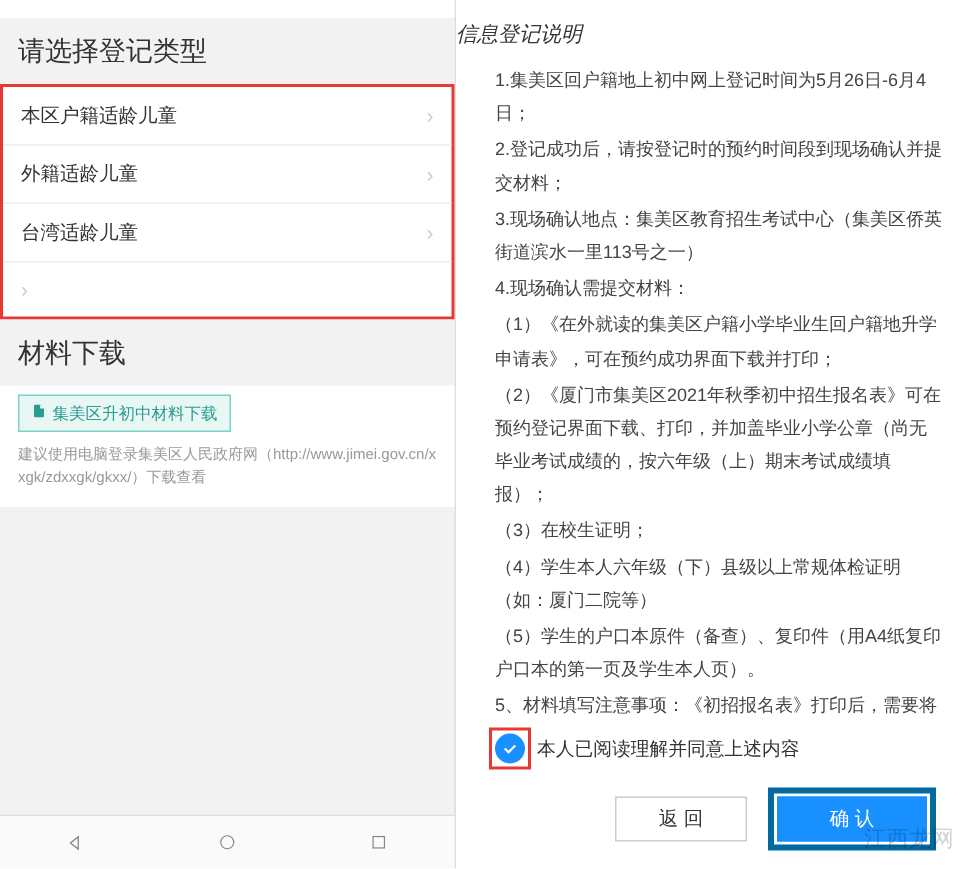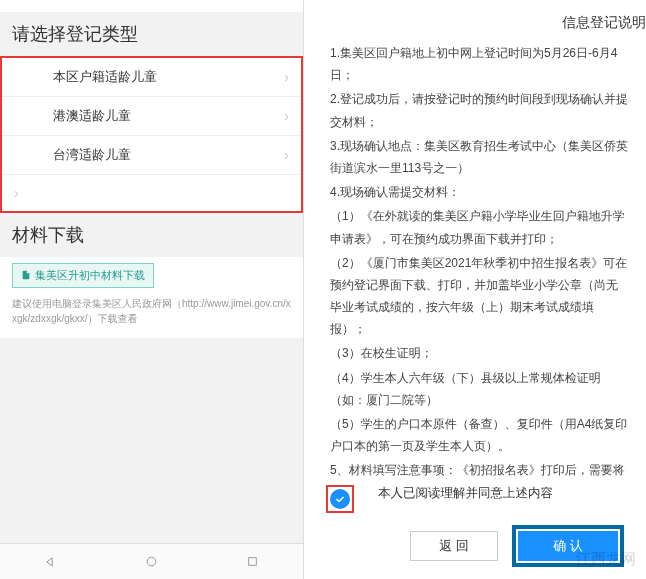--- a/index.html
+++ b/index.html
@@ -68,21 +68,21 @@
     .list-item {
       display: flex;
       align-items: center;
       padding: 10px 12px;
       border-bottom: 1px solid #eee;
       cursor: pointer;
       font-size: 13px;
       color: #333;
     }
     .list-item:last-child { border-bottom: none; }
-    .list-item-label { flex: 1; margin-left: 39px; }
+    .list-item-label { flex: 1; }
     .chevron {
       color: #ccc;
       font-size: 14px;
     }
     .download-btn {
       display: inline-flex;
       align-items: center;
       background: #e8f6f4;
       border: 1px solid #7dd3c8;
       color: #2a9d8f;
@@ -121,39 +121,41 @@
     .screen-right {
       flex: 1;
       height: 100%;
       background: #fff;
       position: relative;
       display: flex;
       flex-direction: column;
       padding: 8px 0 0 0;
     }
     .modal-title {
-      text-align: right;
+      text-align: left;
       font-size: 14px;
       color: #333;
       padding: 6px 0 10px 0;
+      font-style: italic;
     }
     .modal-content {
       padding: 0 18px 4px 26px;
       font-size: 12px;
       color: #444;
       line-height: 1.85;
       overflow: hidden;
     }
     .modal-content p {
       margin-bottom: 2px;
     }
     .agree-row {
       display: flex;
+      align-items: center;
       padding: 6px 18px 6px 22px;
-      gap: 24px;
+      gap: 4px;
     }
     .checkbox-wrap {
       border: 2px solid #e53935;
       padding: 2px;
     }
     .checkbox-circle {
       width: 20px;
       height: 20px;
       border-radius: 50%;
       background: #1890ff;
@@ -210,21 +212,21 @@
   <div class="statusbar-spacer"></div>
 
   <div class="section-header">请选择登记类型</div>
 
   <div class="list-group">
     <div class="list-item">
       <span class="list-item-label">本区户籍适龄儿童</span>
       <span class="chevron">›</span>
     </div>
     <div class="list-item">
-      <span class="list-item-label">港澳适龄儿童</span>
+      <span class="list-item-label">外籍适龄儿童</span>
       <span class="chevron">›</span>
     </div>
     <div class="list-item">
       <span class="list-item-label">台湾适龄儿童</span>
       <span class="chevron">›</span>
     </div>
     <div class="list-item">
       <span class="chevron">›</span>
     </div>
   </div>

